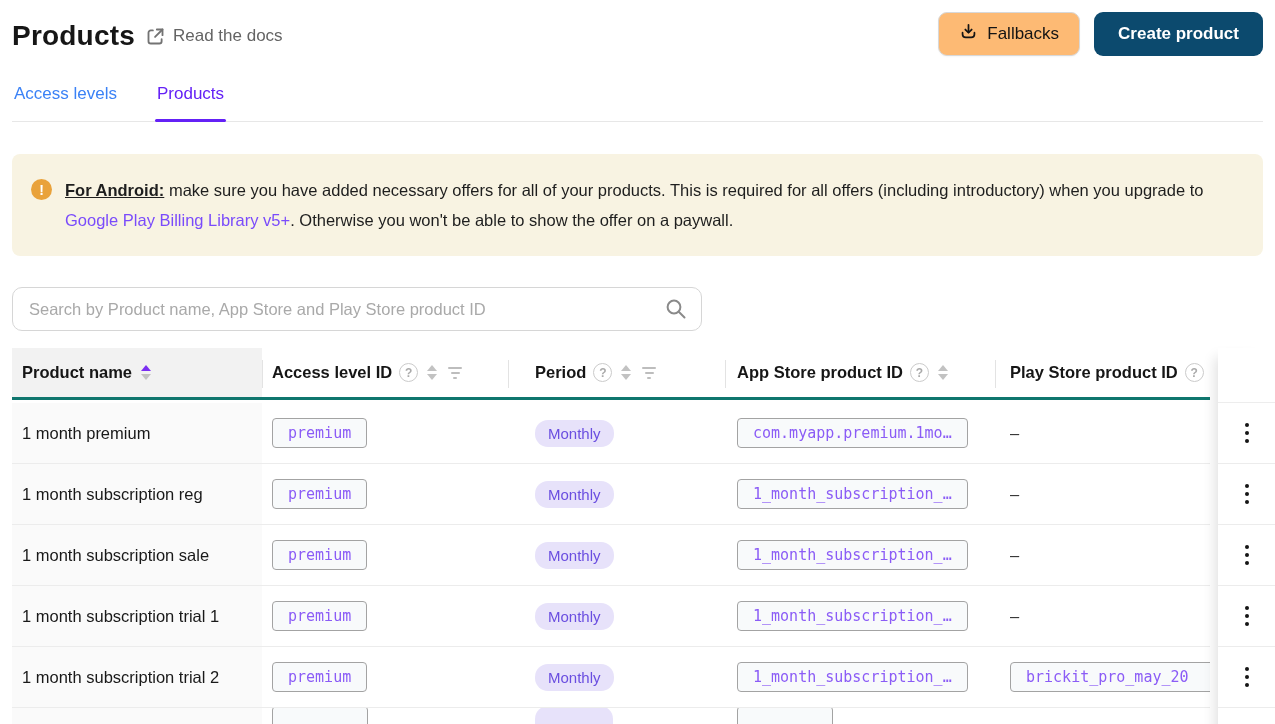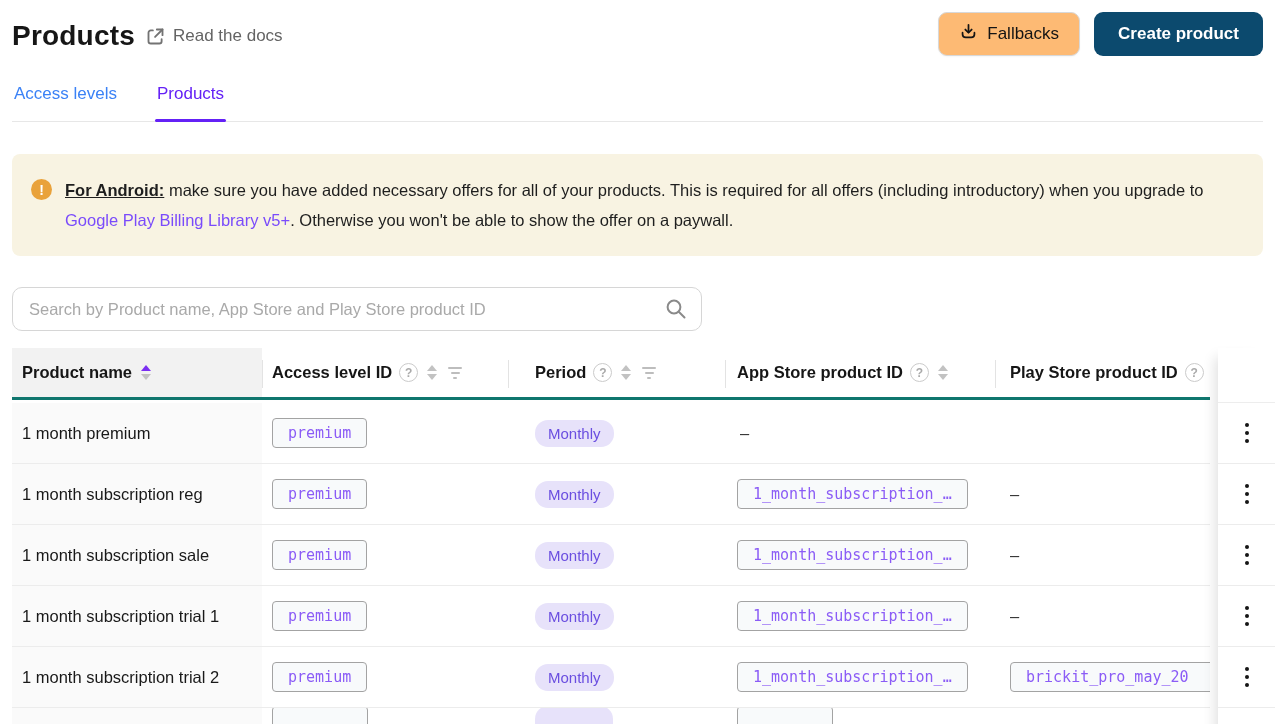--- a/index.html
+++ b/index.html
@@ -202,20 +202,23 @@
           <div class="tr">
             <div class="td col-name">
                 <span>1 month premium</span>
               </div>
             <div class="td col-access">
                 <span class="code-chip">premium</span>
               </div>
             <div class="td col-period">
                 <span class="pill">Monthly</span>
               </div>
+            <div class="td col-app">
+                <span class="code-chip">com.myapp.premium.1mo…</span>
+              </div>
             <div class="td col-play">
                 <span class="dash">–</span>
               </div>
           </div>
 
           <div class="tr">
             <div class="td col-name">
                 <span>1 month subscription reg</span>
               </div>
             <div class="td col-access">

